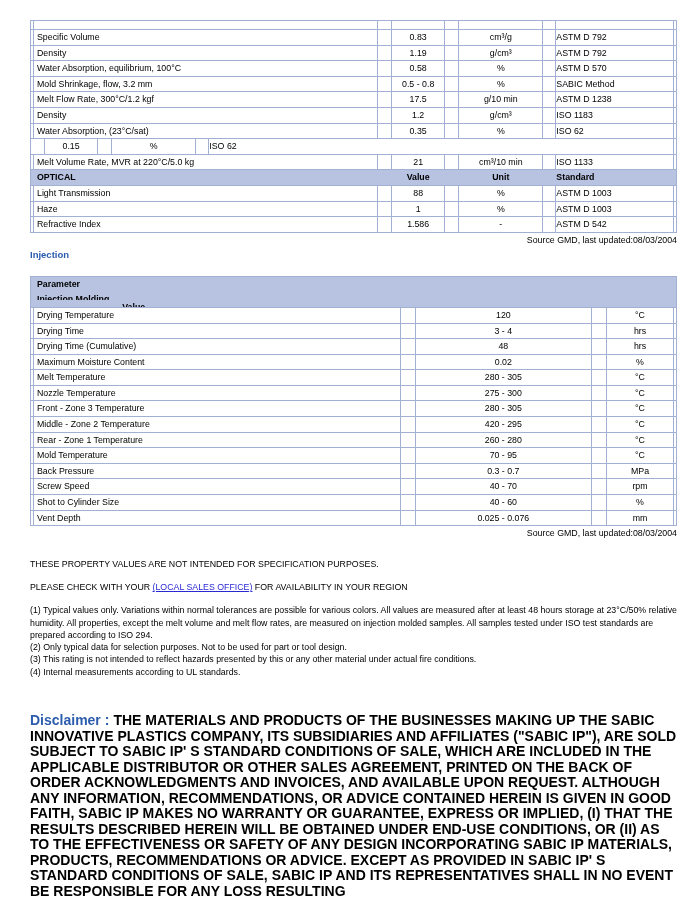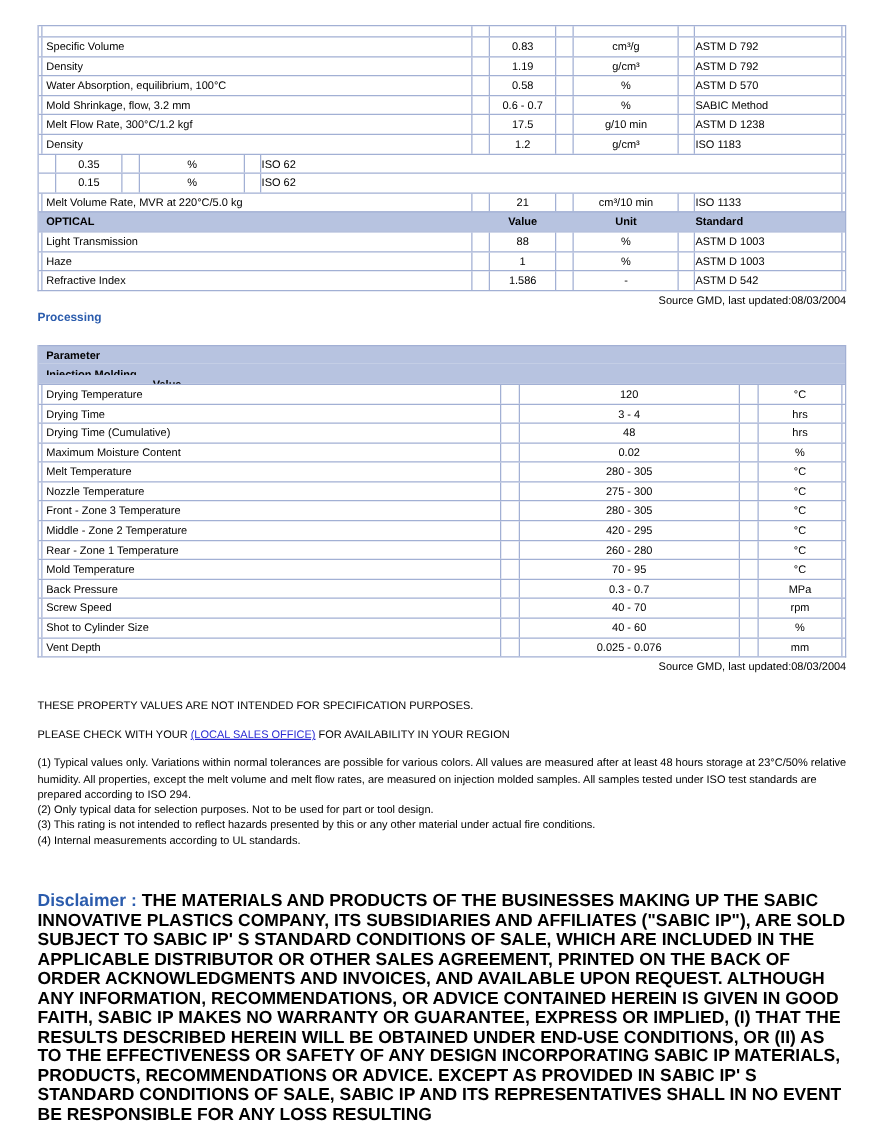--- a/index.html
+++ b/index.html
@@ -64,40 +64,41 @@
 
         <div class="trow">
           <div class="c c1">Water Absorption, equilibrium, 100°C</div>
           <div class="c c2">0.58</div>
           <div class="c c3">%</div>
           <div class="c c4">ASTM D 570</div>
         </div>
 
         <div class="trow">
           <div class="c c1">Mold Shrinkage, flow, 3.2 mm</div>
-          <div class="c c2">0.6 - 0.7</div>
+          <div class="c c2">0.5 - 0.8</div>
           <div class="c c3">%</div>
           <div class="c c4">SABIC Method</div>
         </div>
 
         <div class="trow">
           <div class="c c1">Melt Flow Rate, 300°C/1.2 kgf</div>
           <div class="c c2">17.5</div>
           <div class="c c3">g/10 min</div>
           <div class="c c4">ASTM D 1238</div>
         </div>
 
         <div class="trow">
           <div class="c c1">Density</div>
           <div class="c c2">1.2</div>
           <div class="c c3">g/cm³</div>
           <div class="c c4">ISO 1183</div>
         </div>
 
         <div class="trow">
+          <div class="c c1">Water Absorption, (23°C/sat)</div>
           <div class="c c2">0.35</div>
           <div class="c c3">%</div>
           <div class="c c4">ISO 62</div>
         </div>
 
         <div class="trow">
           <div class="c c2">0.15</div>
           <div class="c c3">%</div>
           <div class="c c4">ISO 62</div>
         </div>
@@ -137,21 +138,21 @@
           <div class="c c1">Refractive Index</div>
           <div class="c c2">1.586</div>
           <div class="c c3">-</div>
           <div class="c c4">ASTM D 542</div>
         </div>
       </div>
   </div>
 
   <div class="source">Source GMD, last updated:08/03/2004</div>
 
-  <div class="sec-heading">Processing</div>
+  <div class="sec-heading">Injection</div>
 
   <div class="ptable">
     <div class="trow hrow">
       <div class="c ph1">Parameter</div>
     </div>
     <div class="trow hrow hrow2">
       <div class="c p1">Injection Molding</div>
       <div class="c p2">Value</div>
       <div class="c p3">Unit</div>
     </div>

